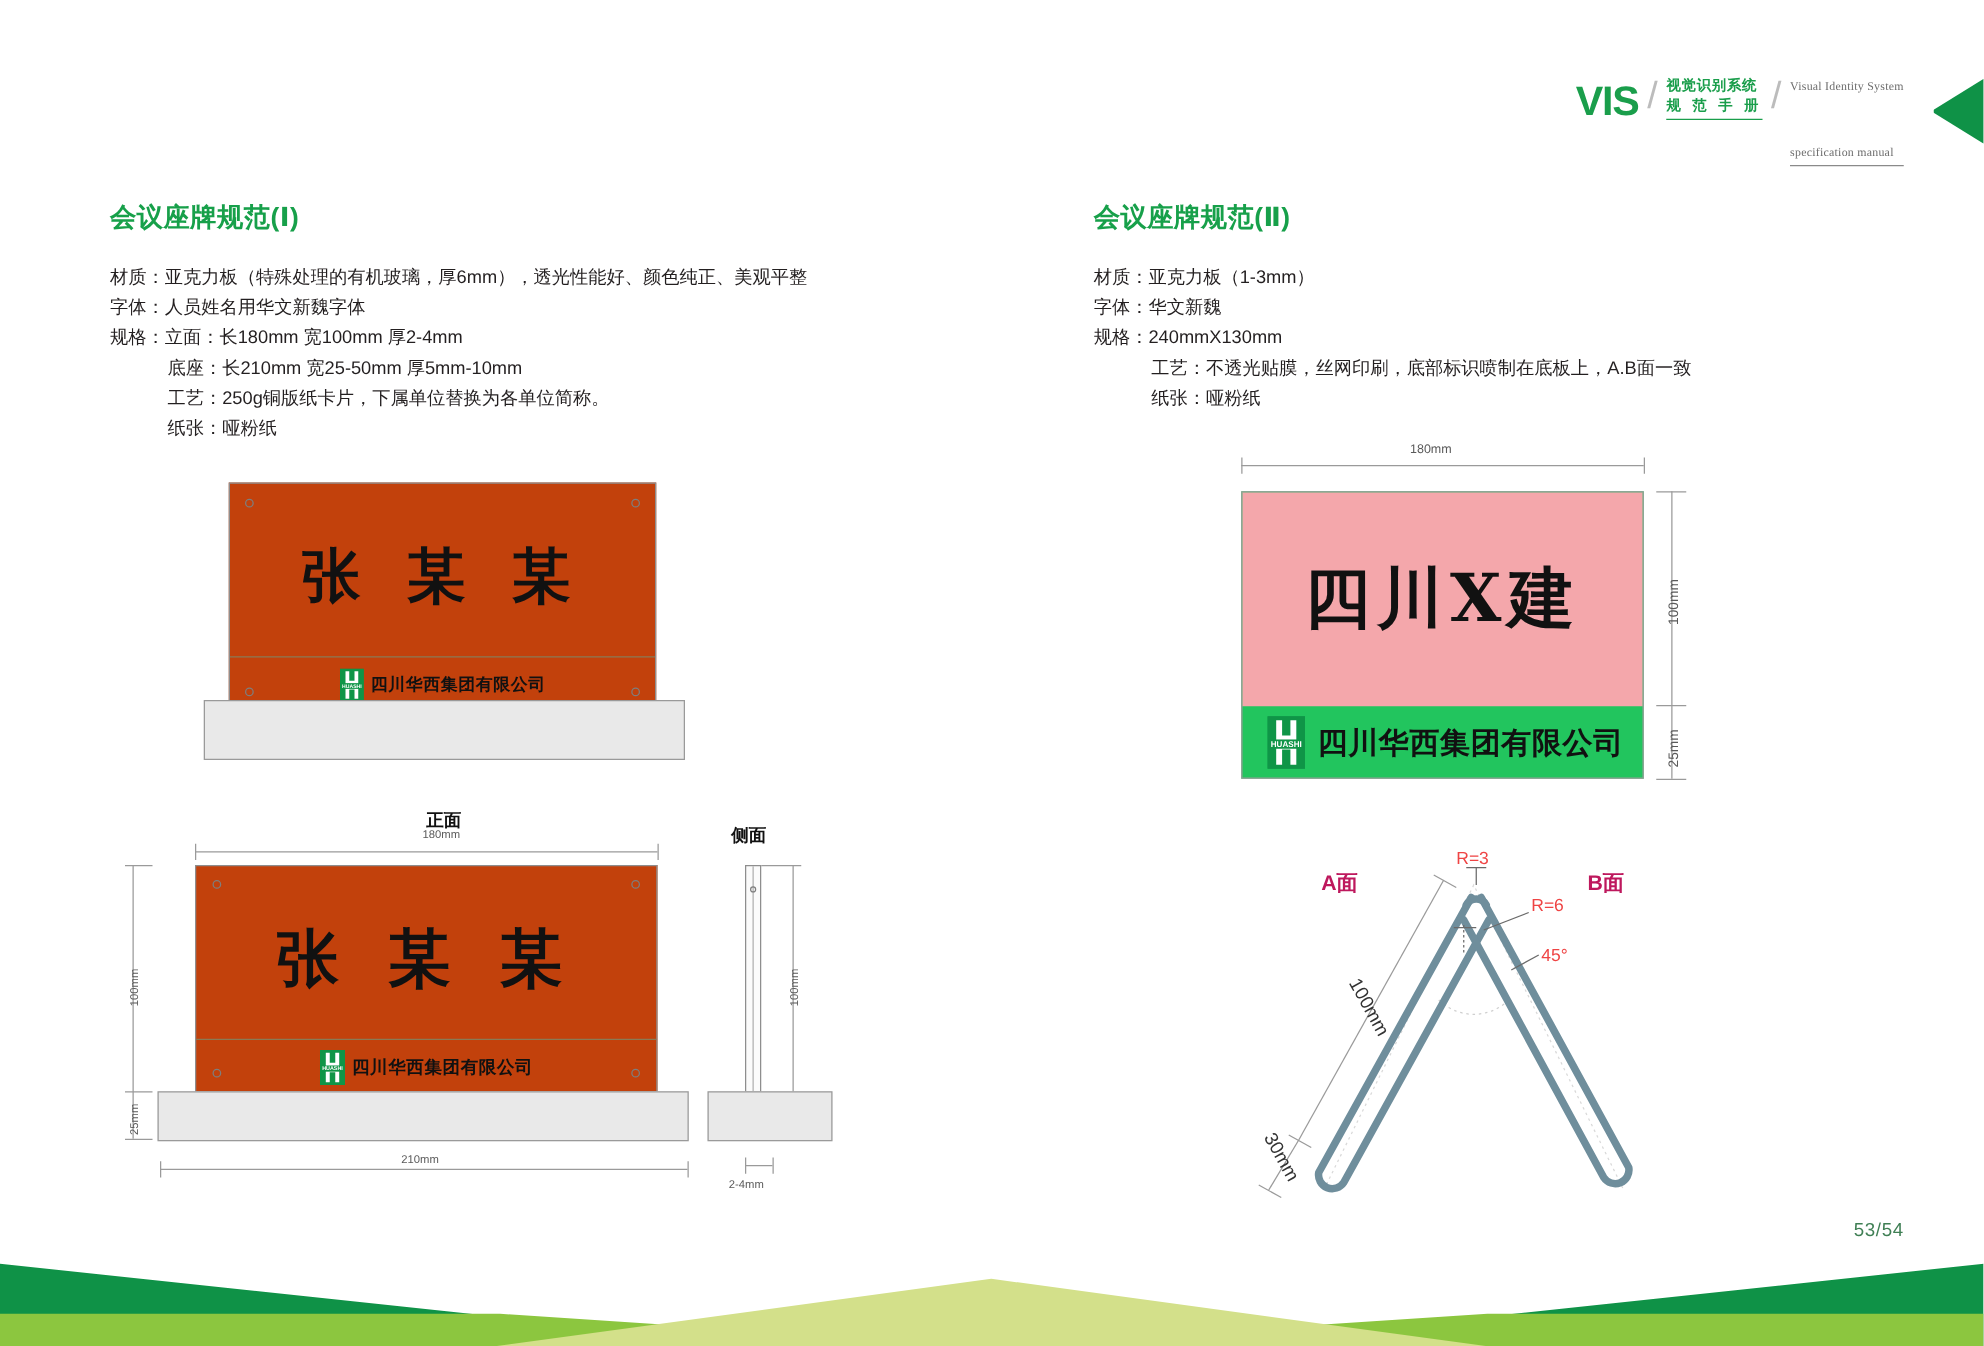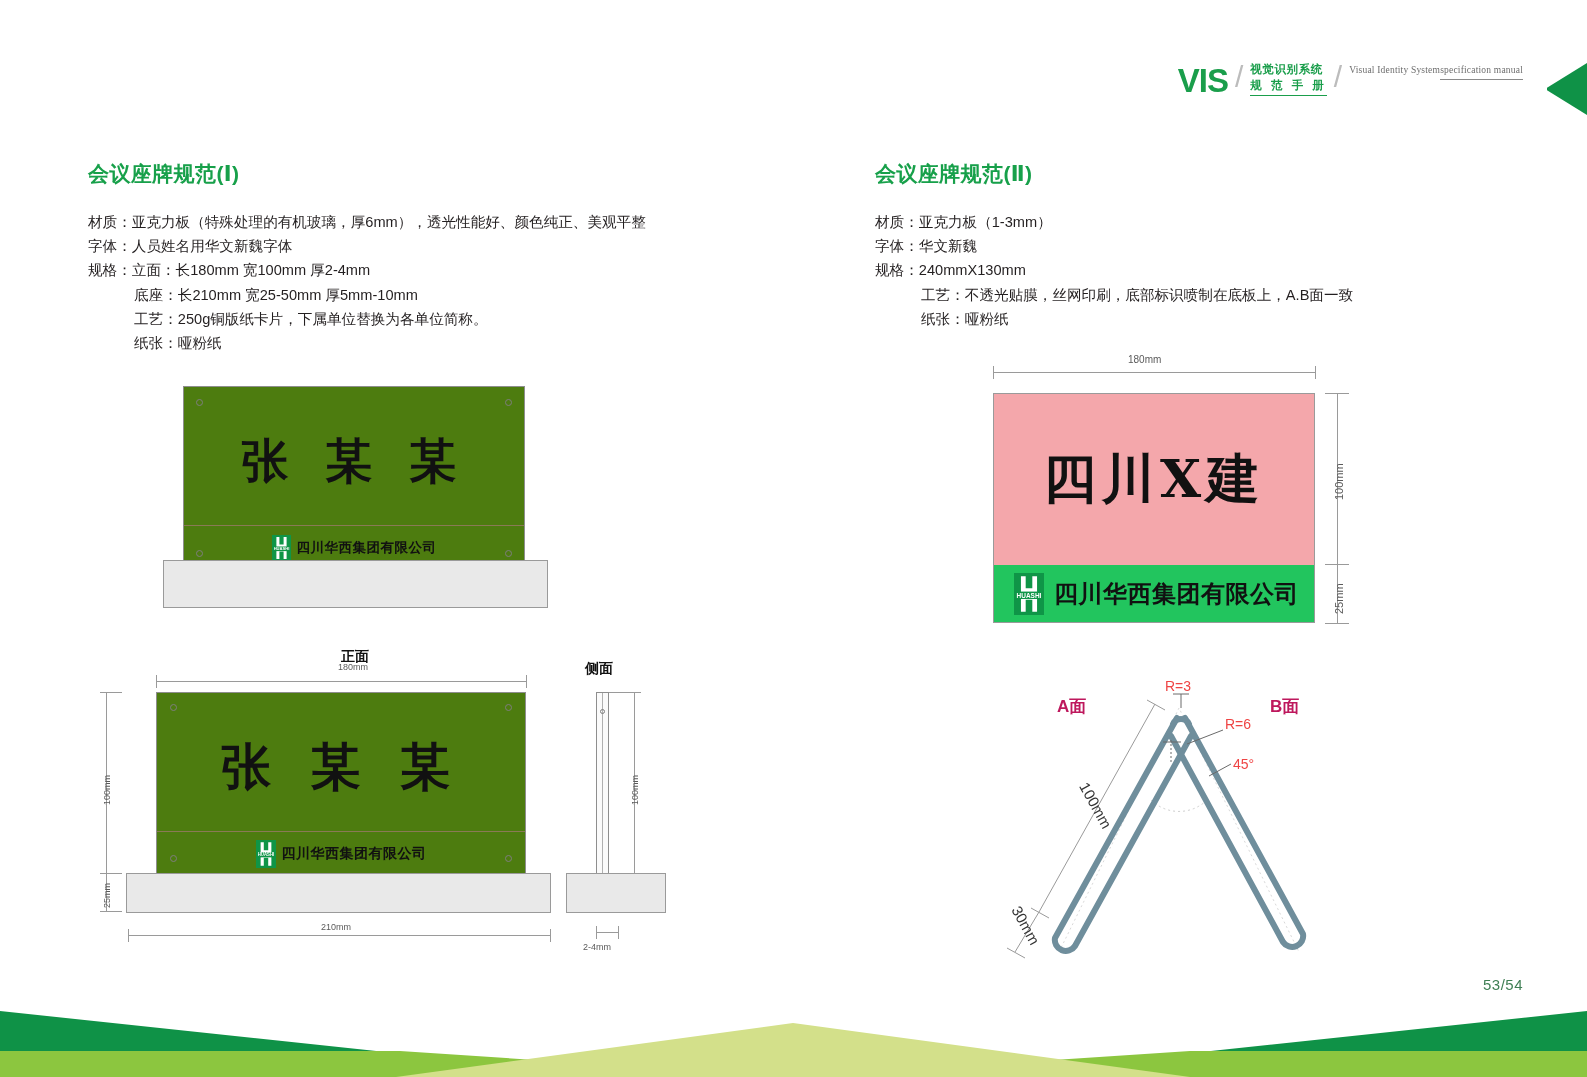--- a/index.html
+++ b/index.html
@@ -13,39 +13,39 @@
 
   
   .vis-header { position: absolute; top: 58px; right: 64px; display: flex; align-items: flex-start; }
   .vis-word { font-family: "Liberation Sans", sans-serif; font-size: 33px; font-weight: 700;
               color: #1a9e4b; letter-spacing: -1px; line-height: 1; padding-top: 6px; }
   .vis-slash { color: #bcbcbc; font-size: 30px; font-weight: 300; margin: 0 7px; line-height: 1; padding-top: 4px; }
   .vis-cn { display: flex; flex-direction: column; padding-top: 4px; }
   .vis-cn-top { font-size: 11.5px; color: #1a9e4b; font-weight: 700; letter-spacing: 0.6px; line-height: 1.35; }
   .vis-cn-bot { font-size: 11.5px; color: #1a9e4b; font-weight: 700; letter-spacing: 3px; line-height: 1.35;
                 border-bottom: 1.6px solid #1a9e4b; padding-bottom: 2px; }
-  .vis-en { display: flex; padding-top: 6px; }
+  .vis-en { display: flex; flex-direction: column; padding-top: 6px; gap: 40px; }
   .vis-en-top, .vis-en-bot { font-family: "Liberation Serif", serif; font-size: 9.5px; color: #6d6d6d;
                              line-height: 1.35; letter-spacing: 0.2px; white-space: nowrap; }
   .vis-en-bot { border-bottom: 1.3px solid #8a8a8a; padding-bottom: 2px; }
   .vis-chevron { position: absolute; top: 63px; right: 0px; }
 
   
   .col { position: absolute; top: 0; }
   .col-left { left: 88px; width: 660px; }
   .col-right { left: 875px; width: 660px; }
 
   .sec-title { position: absolute; top: 160px; font-size: 21px; font-weight: 700; color: #17a04a;
                letter-spacing: 0.4px; white-space: nowrap; }
   .spec-block { position: absolute; font-size: 14.6px; color: #231f20; line-height: 24.2px; white-space: nowrap; }
   .spec-line { white-space: nowrap; }
   .indent-1 { padding-left: 46px; }
 
   
-  .plate { position: relative; background: #4d7c0f; border: 1px solid #8e8e8e; padding-left: 21px; }
+  .plate { position: relative; background: #c2410c; border: 1px solid #8e8e8e; padding-left: 21px; }
   .plate-divider { position: absolute; left: 0; right: 0; height: 1px; background: #8a7a55; }
   .plate-name { position: absolute; left: 0; right: 0; display: flex; align-items: center;
                 justify-content: center; }
   .cn-name { font-family: "DejaVu Serif", "Liberation Serif", serif; font-weight: 700; color: #111;
              letter-spacing: 0.22em; white-space: nowrap; }
   .plate-footer { position: absolute; left: 0; right: 0; display: flex; align-items: center;
                   justify-content: center; gap: 6px; }
   .corner-hole { position: absolute; border: 1px solid #7e7e7e; border-radius: 50%; background: transparent; }
 
   

